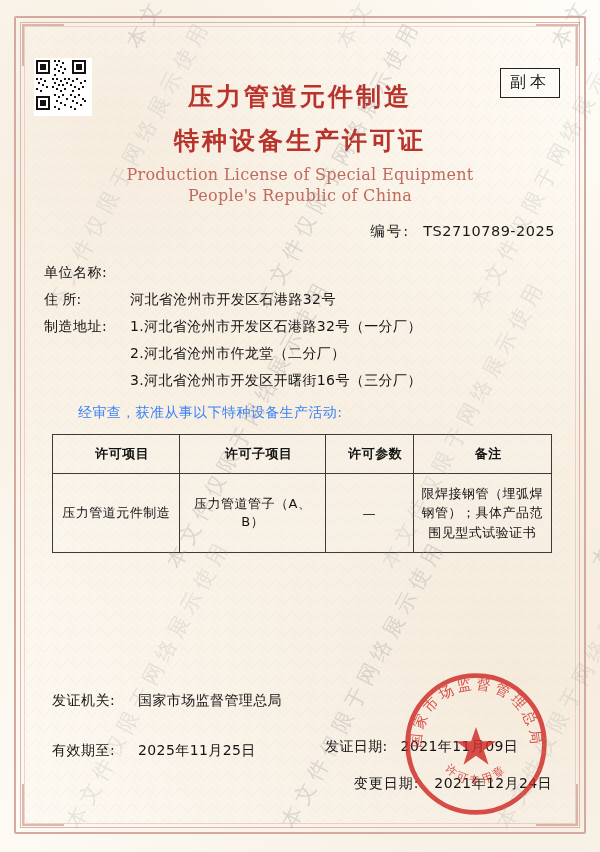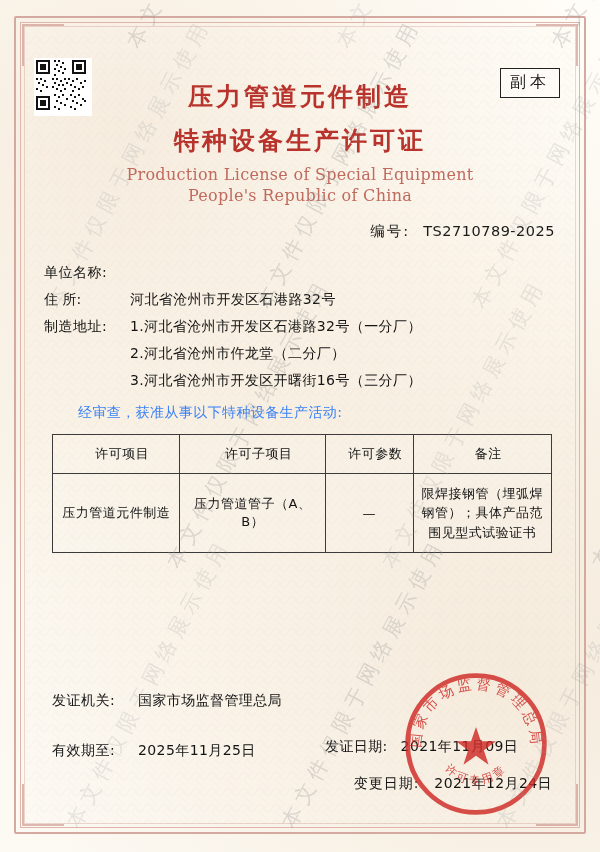--- a/index.html
+++ b/index.html
@@ -216,21 +216,21 @@
     background: rgba(255,255,255,0.10);
   }
   table.license-table th,
   table.license-table td {
     border: 1px solid #3b3b3b;
     text-align: center;
     vertical-align: middle;
     padding: 6px 4px;
   }
   table.license-table th {
-    font-weight: normal;
+    font-weight: bold;
     height: 26px;
     letter-spacing: 0.5px;
     padding-left: 16px;
   }
   table.license-table td {
     height: 66px;
     letter-spacing: 0.5px;
   }
   .col-1 { width: 130px; }
   .col-2 { width: 150px; }

